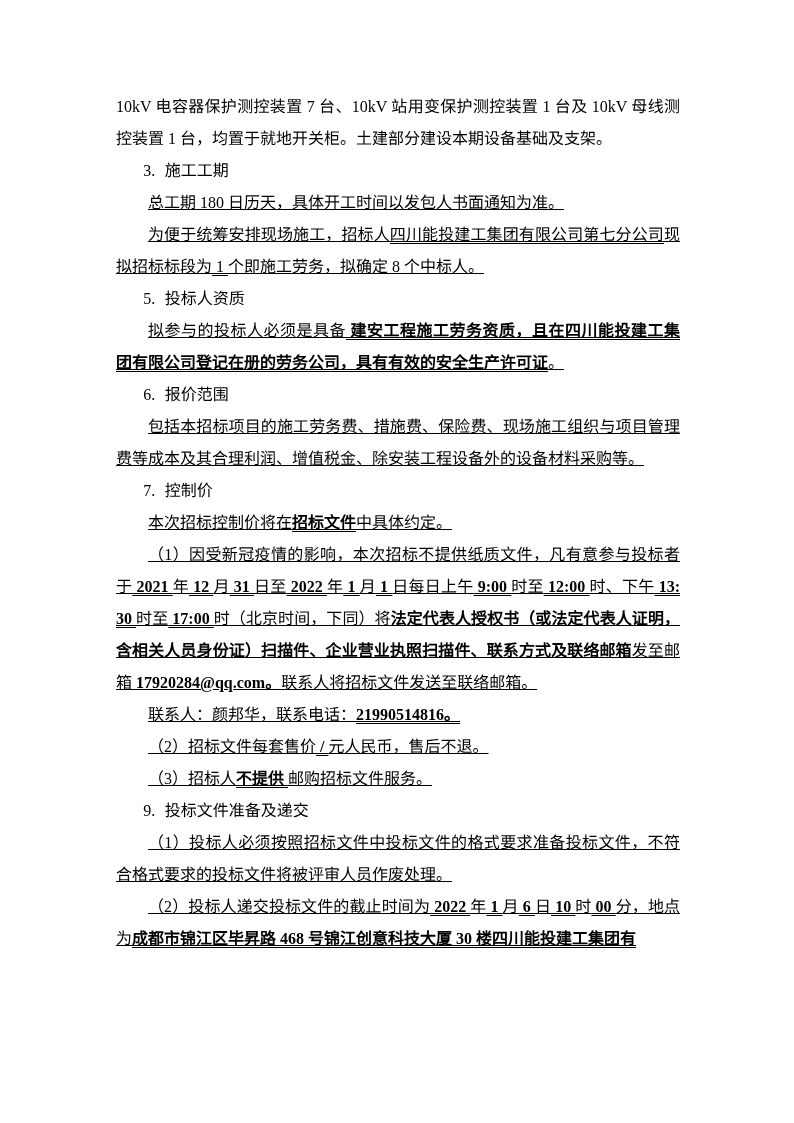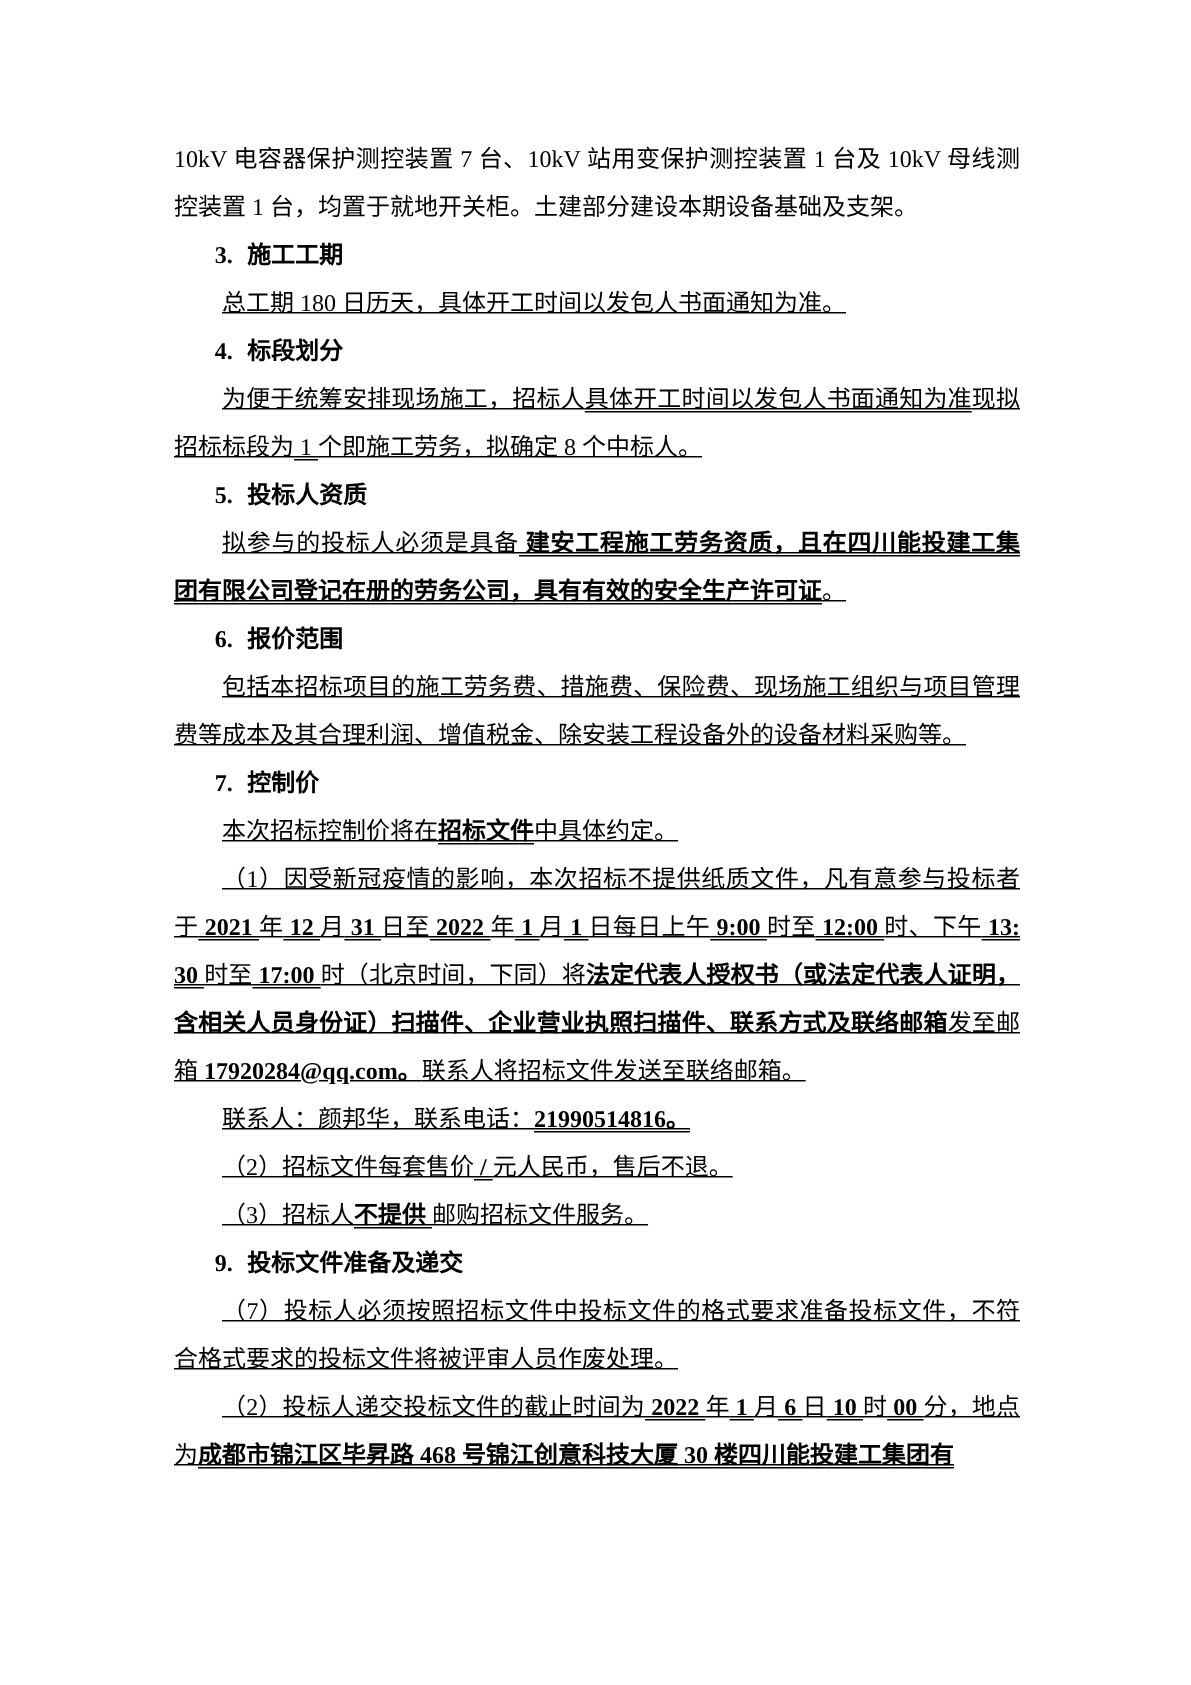--- a/index.html
+++ b/index.html
@@ -22,44 +22,43 @@
   }
   .para {
     margin: 0;
     text-align: justify;
     text-justify: inter-ideograph;
     word-break: break-all;
   }
   .para.indent { text-indent: 2em; text-decoration: underline; }
   .heading {
     margin: 0;
-    font-weight: bold;
+    font-weight: normal;
     padding-left: 1.7em;
   }
   .h-num { margin-right: 0.6em; }
   .b { font-weight: bold; }
   .u { text-decoration: underline; text-underline-offset: 3px; }
 </style>
 </head>
 <body>
 
 <div class="page">
   <div>
       <p class="para"><span>10kV 电容器保护测控装置 7 台、10kV 站用变保护测控装置 1 台及 10kV 母线测控装置 1 台，均置于就地开关柜。土建部分建设本期设备基础及支架。</span></p>
       <div class="heading"><span class="h-num">3.</span><span>施工工期</span></div>
       <p class="para indent"><span>总工期 180 日历天，具体开工时间以发包人书面通知为准。</span></p>
-      <div class="heading"><span class="h-num">4.</span><span>标段划分</span></div>
-      <p class="para indent"><span>为便于统筹安排现场施工，招标人</span><span class="u">具体开工时间以发包人书面通知为准</span><span>现拟招标标段为</span><span class="u"> 1 </span><span>个即施工劳务，拟确定 8 个中标人。</span></p>
+      <p class="para indent"><span>为便于统筹安排现场施工，招标人</span><span class="u">四川能投建工集团有限公司第七分公司</span><span>现拟招标标段为</span><span class="u"> 1 </span><span>个即施工劳务，拟确定 8 个中标人。</span></p>
       <div class="heading"><span class="h-num">5.</span><span>投标人资质</span></div>
       <p class="para indent"><span>拟参与的投标人必须是具备</span><span class="b u"> 建安工程施工劳务资质，且在四川能投建工集团有限公司登记在册的劳务公司，具有有效的安全生产许可证</span><span>。</span></p>
       <div class="heading"><span class="h-num">6.</span><span>报价范围</span></div>
       <p class="para indent"><span>包括本招标项目的施工劳务费、措施费、保险费、现场施工组织与项目管理费等成本及其合理利润、增值税金、除安装工程设备外的设备材料采购等。</span></p>
       <div class="heading"><span class="h-num">7.</span><span>控制价</span></div>
       <p class="para indent"><span>本次招标控制价将在</span><span class="b u">招标文件</span><span>中具体约定。</span></p>
       <p class="para indent"><span>（1）因受新冠疫情的影响，本次招标不提供纸质文件，凡有意参与投标者于</span><span class="b u"> 2021 </span><span>年</span><span class="b u"> 12 </span><span>月</span><span class="b u"> 31 </span><span>日至</span><span class="b u"> 2022  </span><span>年</span><span class="b u"> 1 </span><span>月</span><span class="b u"> 1 </span><span>日每日上午</span><span class="b u"> 9:00 </span><span>时至</span><span class="b u"> 12:00 </span><span>时、下午</span><span class="b u"> 13:30 </span><span>时至</span><span class="b u"> 17:00 </span><span>时（北京时间，下同）将</span><span class="b">法定代表人授权书（或法定代表人证明，含相关人员身份证）扫描件、企业营业执照扫描件、联系方式及联络邮箱</span><span>发至邮箱 </span><span class="b">17920284@qq.com。</span><span>联系人将招标文件发送至联络邮箱。</span></p>
       <p class="para indent"><span>联系人：颜邦华，联系电话：</span><span class="b u">21990514816。 </span></p>
       <p class="para indent"><span>（2）招标文件每套售价</span><span class="b u"> / </span><span>元人民币，售后不退。</span></p>
       <p class="para indent"><span>（3）招标人</span><span class="b u">不提供 </span><span>邮购招标文件服务。</span></p>
       <div class="heading"><span class="h-num">9.</span><span>投标文件准备及递交</span></div>
-      <p class="para indent"><span>（7）投标人必须按照招标文件中投标文件的格式要求准备投标文件，不符合格式要求的投标文件将被评审人员作废处理。</span></p>
+      <p class="para indent"><span>（1）投标人必须按照招标文件中投标文件的格式要求准备投标文件，不符合格式要求的投标文件将被评审人员作废处理。</span></p>
       <p class="para indent"><span>（2）投标人递交投标文件的截止时间为</span><span class="b u"> 2022 </span><span>年</span><span class="b u"> 1 </span><span>月</span><span class="b u"> 6 </span><span>日</span><span class="b u"> 10 </span><span>时</span><span class="b u"> 00 </span><span>分，地点为</span><span class="b u">成都市锦江区毕昇路 468 号锦江创意科技大厦 30 楼四川能投建工集团有</span></p>
     </div>
 </div>
 
 </body></html>

